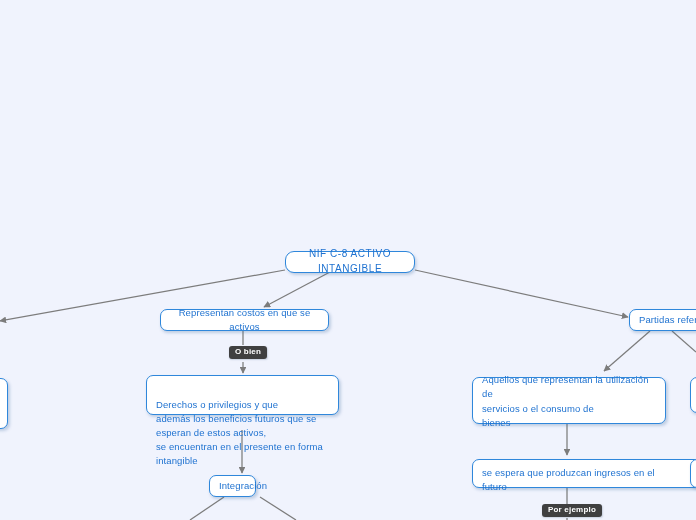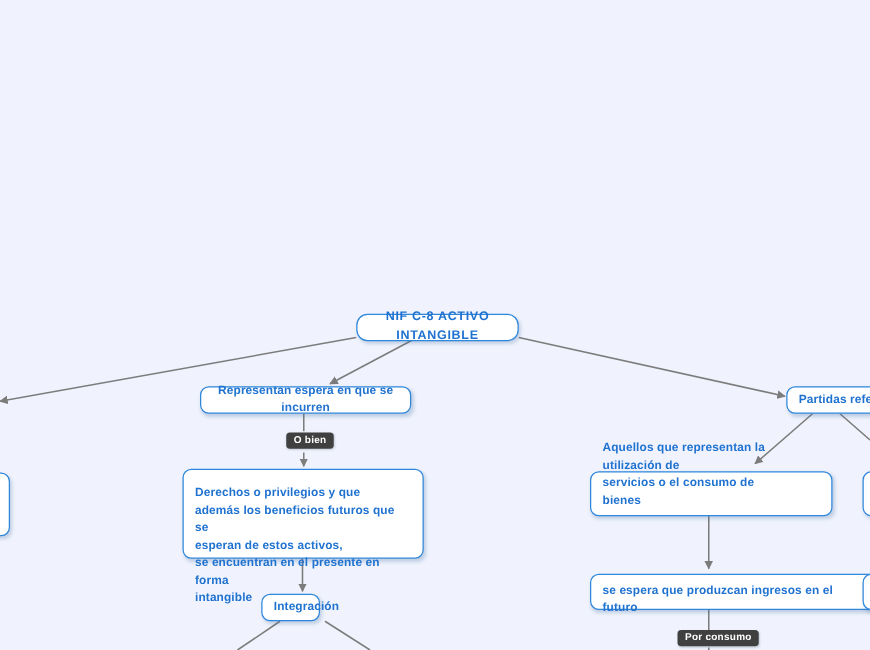--- a/index.html
+++ b/index.html
@@ -31,21 +31,21 @@
   }
   
   .node {
     position: absolute;
     box-sizing: border-box;
     background: #ffffff;
     border: 1.6px solid #2f87db;
     border-radius: 7px;
     box-shadow: 1.5px 2px 3px rgba(70, 110, 160, 0.28);
     color: #1f72d0;
-    font-weight: bold;
+    font-weight: normal;
     font-size: 9.5px;
     line-height: 1.48;
     letter-spacing: 0.1px;
     display: flex;
     align-items: center;
     padding: 4px 9px;
   }
   .node.center {
     justify-content: center;
     text-align: center;
@@ -116,40 +116,40 @@
       <path d="M 567 488 L 567 504"></path>
       <path d="M 567 518 L 567 520"></path>
     </g>
   </svg>
 
   <div class="node root center" style="left:285px; top:251px; width:130px; height:22px;">
     <span class="txt">NIF C-8 ACTIVO INTANGIBLE</span>
   </div>
 
   <div class="node center" style="left:160px; top:309px; width:169px; height:22px;">
-    <span class="txt">Representan espera en que se incurren</span>
+    <span class="txt">Representan costos en que se activos</span>
   </div>
 
-  <div class="node" style="left:146px; top:375px; width:193px; height:72px; align-items:flex-start; padding-top:12px;">
+  <div class="node" style="left:146px; top:375px; width:193px; height:40px; align-items:flex-start; padding-top:22px;">
     <span class="txt">Derechos o privilegios y que
 además los beneficios futuros que se
 esperan de estos activos,
 se encuentran en el presente en forma
 intangible</span>
   </div>
 
   <div class="node center" style="left:209px; top:475px; width:47px; height:22px;">
     <span class="txt">Integración</span>
   </div>
 
   <div class="node clipped" style="left:629px; top:309px; width:90px; height:22px;">
     <span class="txt">Partidas refere</span>
   </div>
 
-  <div class="node" style="left:472px; top:377px; width:194px; height:36px; align-items:flex-end; padding-top:6px;">
+  <div class="node" style="left:472px; top:377px; width:194px; height:47px; align-items:center; padding-top:6px;">
     <span class="txt">Aquellos que representan la utilización de
 servicios o el consumo de
 bienes</span>
   </div>
 
   <div class="node" style="left:472px; top:459px; width:231px; height:29px; align-items:flex-start; padding-top:6px;">
     <span class="txt">se espera que produzcan ingresos en el
 futuro</span>
   </div>
 
@@ -157,16 +157,16 @@
 
   <div class="node clipped" style="left:690px; top:377px; width:60px; height:36px;"></div>
 
   <div class="node clipped" style="left:690px; top:459px; width:60px; height:29px;"></div>
 
   <div class="edge-label" style="left:229px; top:346px;">
     <span>O bien</span>
   </div>
 
   <div class="edge-label" style="left:542px; top:504px;">
-    <span>Por consumo</span>
+    <span>Por ejemplo</span>
   </div>
 
 </div>
 
 </body></html>

